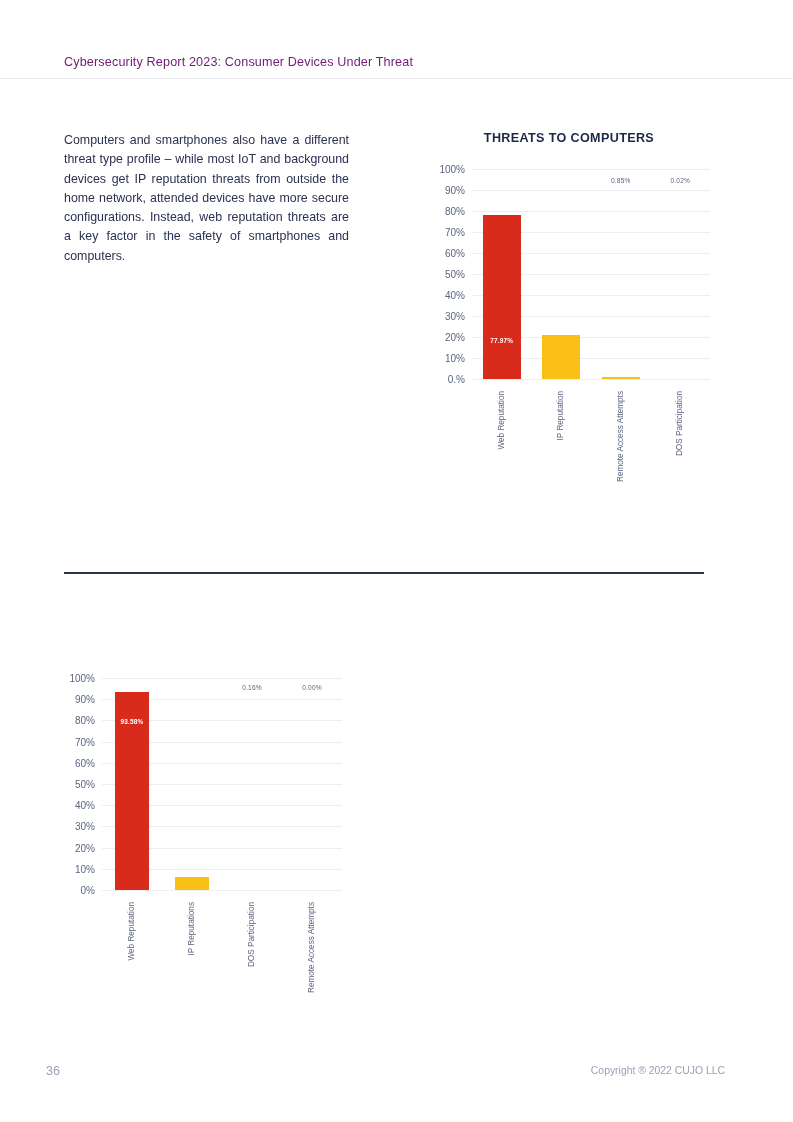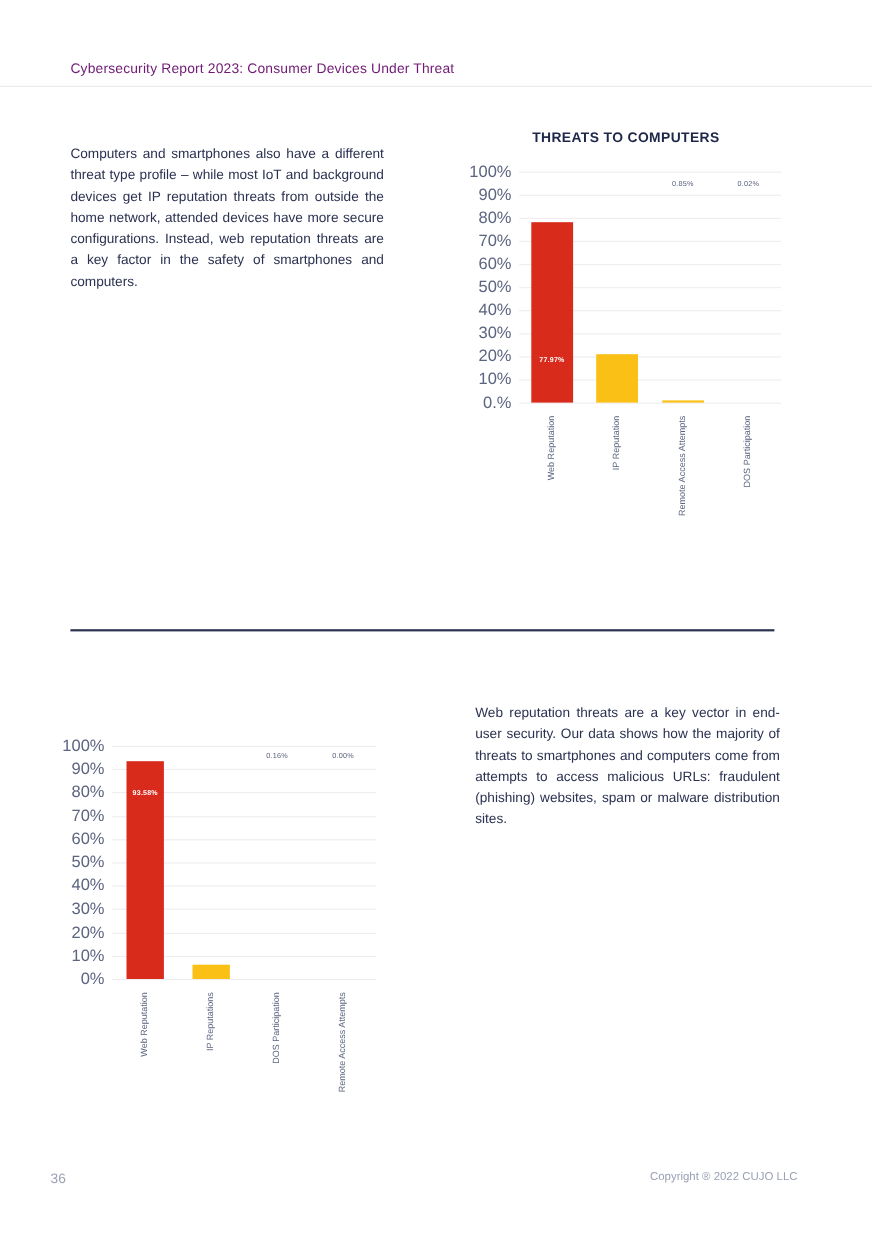--- a/index.html
+++ b/index.html
@@ -113,21 +113,21 @@
     left: 0;
     width: 100%;
     height: 1px;
     background: #ededf2;
   }
   .ytick {
     position: absolute;
     right: 100%;
     margin-right: 7px;
     transform: translateY(-50%);
-    font-size: 15px;
+    font-size: 10px;
     color: #5c6480;
     white-space: nowrap;
     font-family: "Liberation Sans", sans-serif;
   }
   .bar {
     position: absolute;
     bottom: 0;
   }
   .bar-label-in {
     position: absolute;
@@ -162,21 +162,21 @@
 </head>
 <body>
 
 <div class="page">
 
   <div class="header-rule"></div>
   <div class="header-title">Cybersecurity Report 2023: Consumer Devices Under Threat</div>
 
   <div class="para" id="para-top">Computers and smartphones also have a different threat type profile – while most IoT and background devices get IP reputation threats from outside the home network, attended devices have more secure configurations. Instead, web reputation threats are a key factor in the safety of smartphones and computers.</div>
 
-  <div class="chart" id="chart-computers" style="left:424px; top:118px; width:290px; height:370px;text-decoration:underline;">
+  <div class="chart" id="chart-computers" style="left:424px; top:131px; width:290px; height:370px;text-decoration:underline;">
     <div class="chart-title">THREATS TO COMPUTERS</div>
     <div class="plot" id="plot-computers" style="left:48px; top:38px; width:238px; height:210px;">
         <div class="gridline" style="top: 0px;"></div>
         <div class="ytick" style="top: 0px;">100%</div>
         <div class="gridline" style="top: 21px;"></div>
         <div class="ytick" style="top: 21px;">90%</div>
         <div class="gridline" style="top: 42px;"></div>
         <div class="ytick" style="top: 42px;">80%</div>
         <div class="gridline" style="top: 63px;"></div>
         <div class="ytick" style="top: 63px;">70%</div>
@@ -244,18 +244,17 @@
           <div class="bar-label-in" style="top: 26px;">6.26%</div>
         </div>
         <div class="xlabel" style="left: 85px; top: 224px;">IP Reputations</div>
         <div class="bar-label-out" style="left: 110px; width: 80px; top: 6px;">0.16%</div>
         <div class="xlabel" style="left: 145px; top: 224px;">DOS Participation</div>
         <div class="bar-label-out" style="left: 170px; width: 80px; top: 6px;">0.00%</div>
         <div class="xlabel" style="left: 205px; top: 224px;">Remote Access Attempts</div>
       </div>
   </div>
 
-  <div class="para" id="para-bottom">Web reputation threats are a key vector in end-user security. Our data shows how the majority of threats to smartphones and computers come from attempts to access malicious URLs: fraudulent (phishing) websites, spam or malware distribution sites.</div>
 
   <div class="footer-page-number">36</div>
   <div class="footer-copyright">Copyright ® 2022 CUJO LLC</div>
 
 </div>
 
 </body></html>

